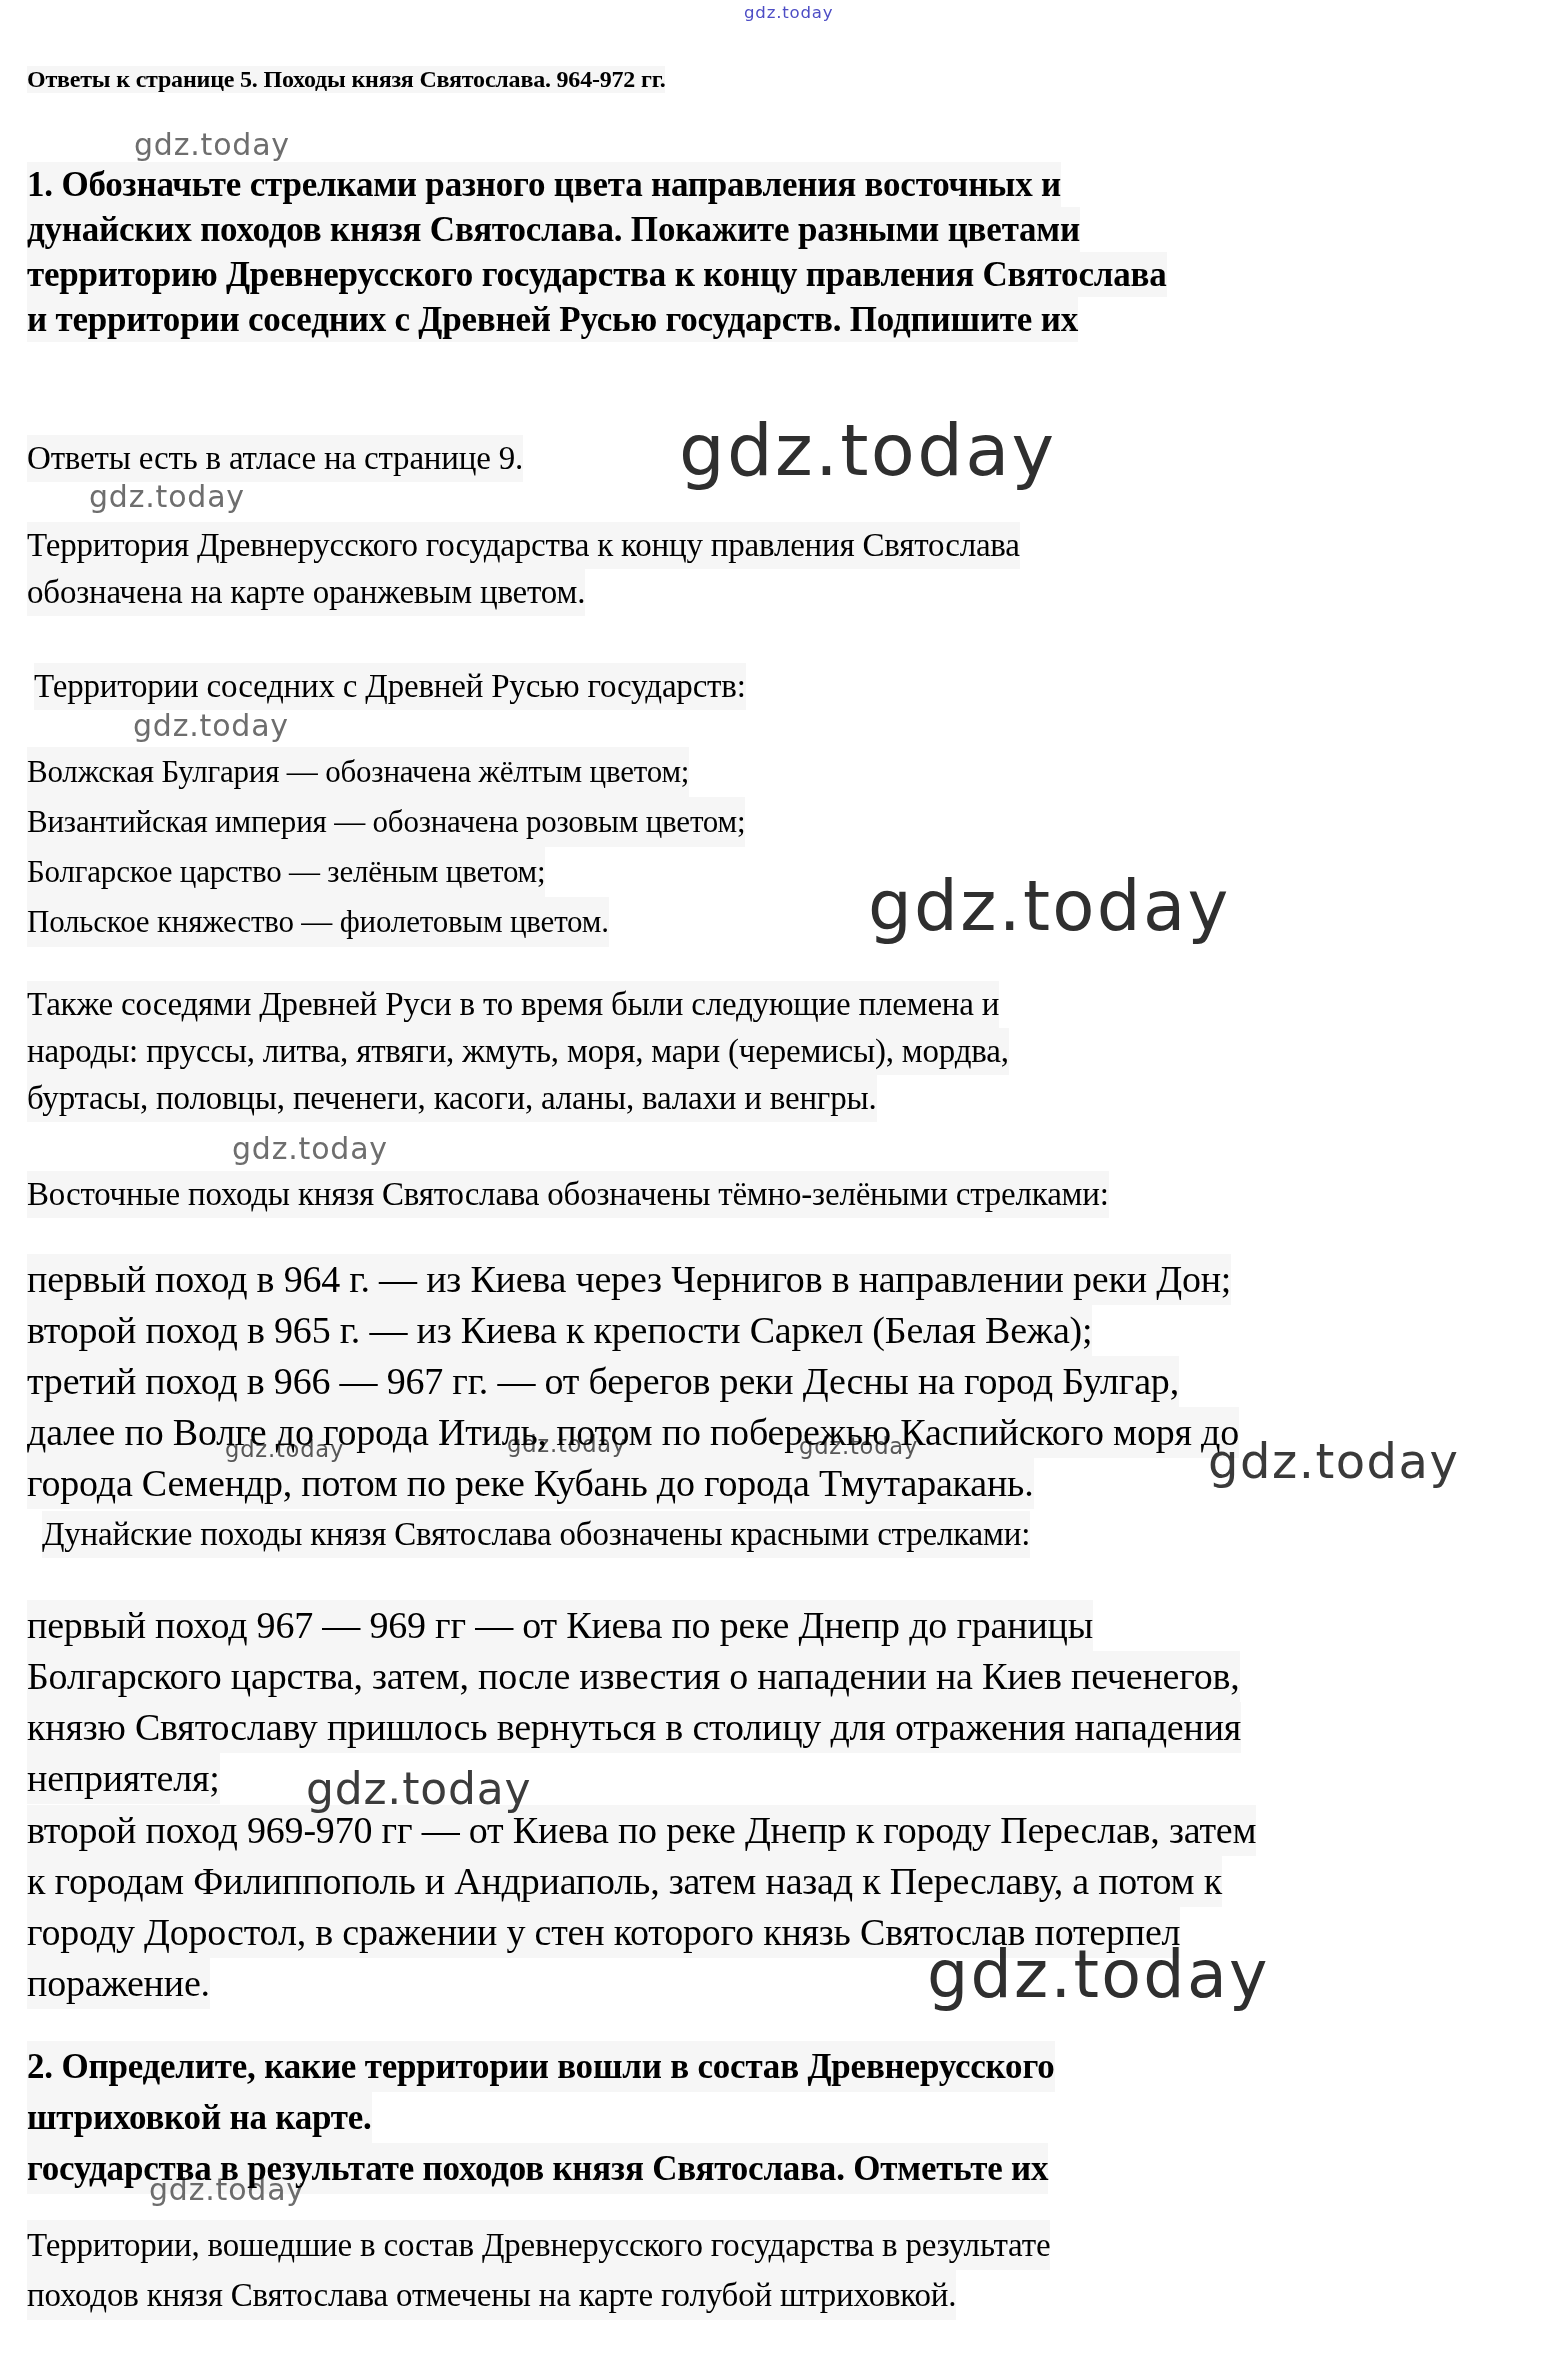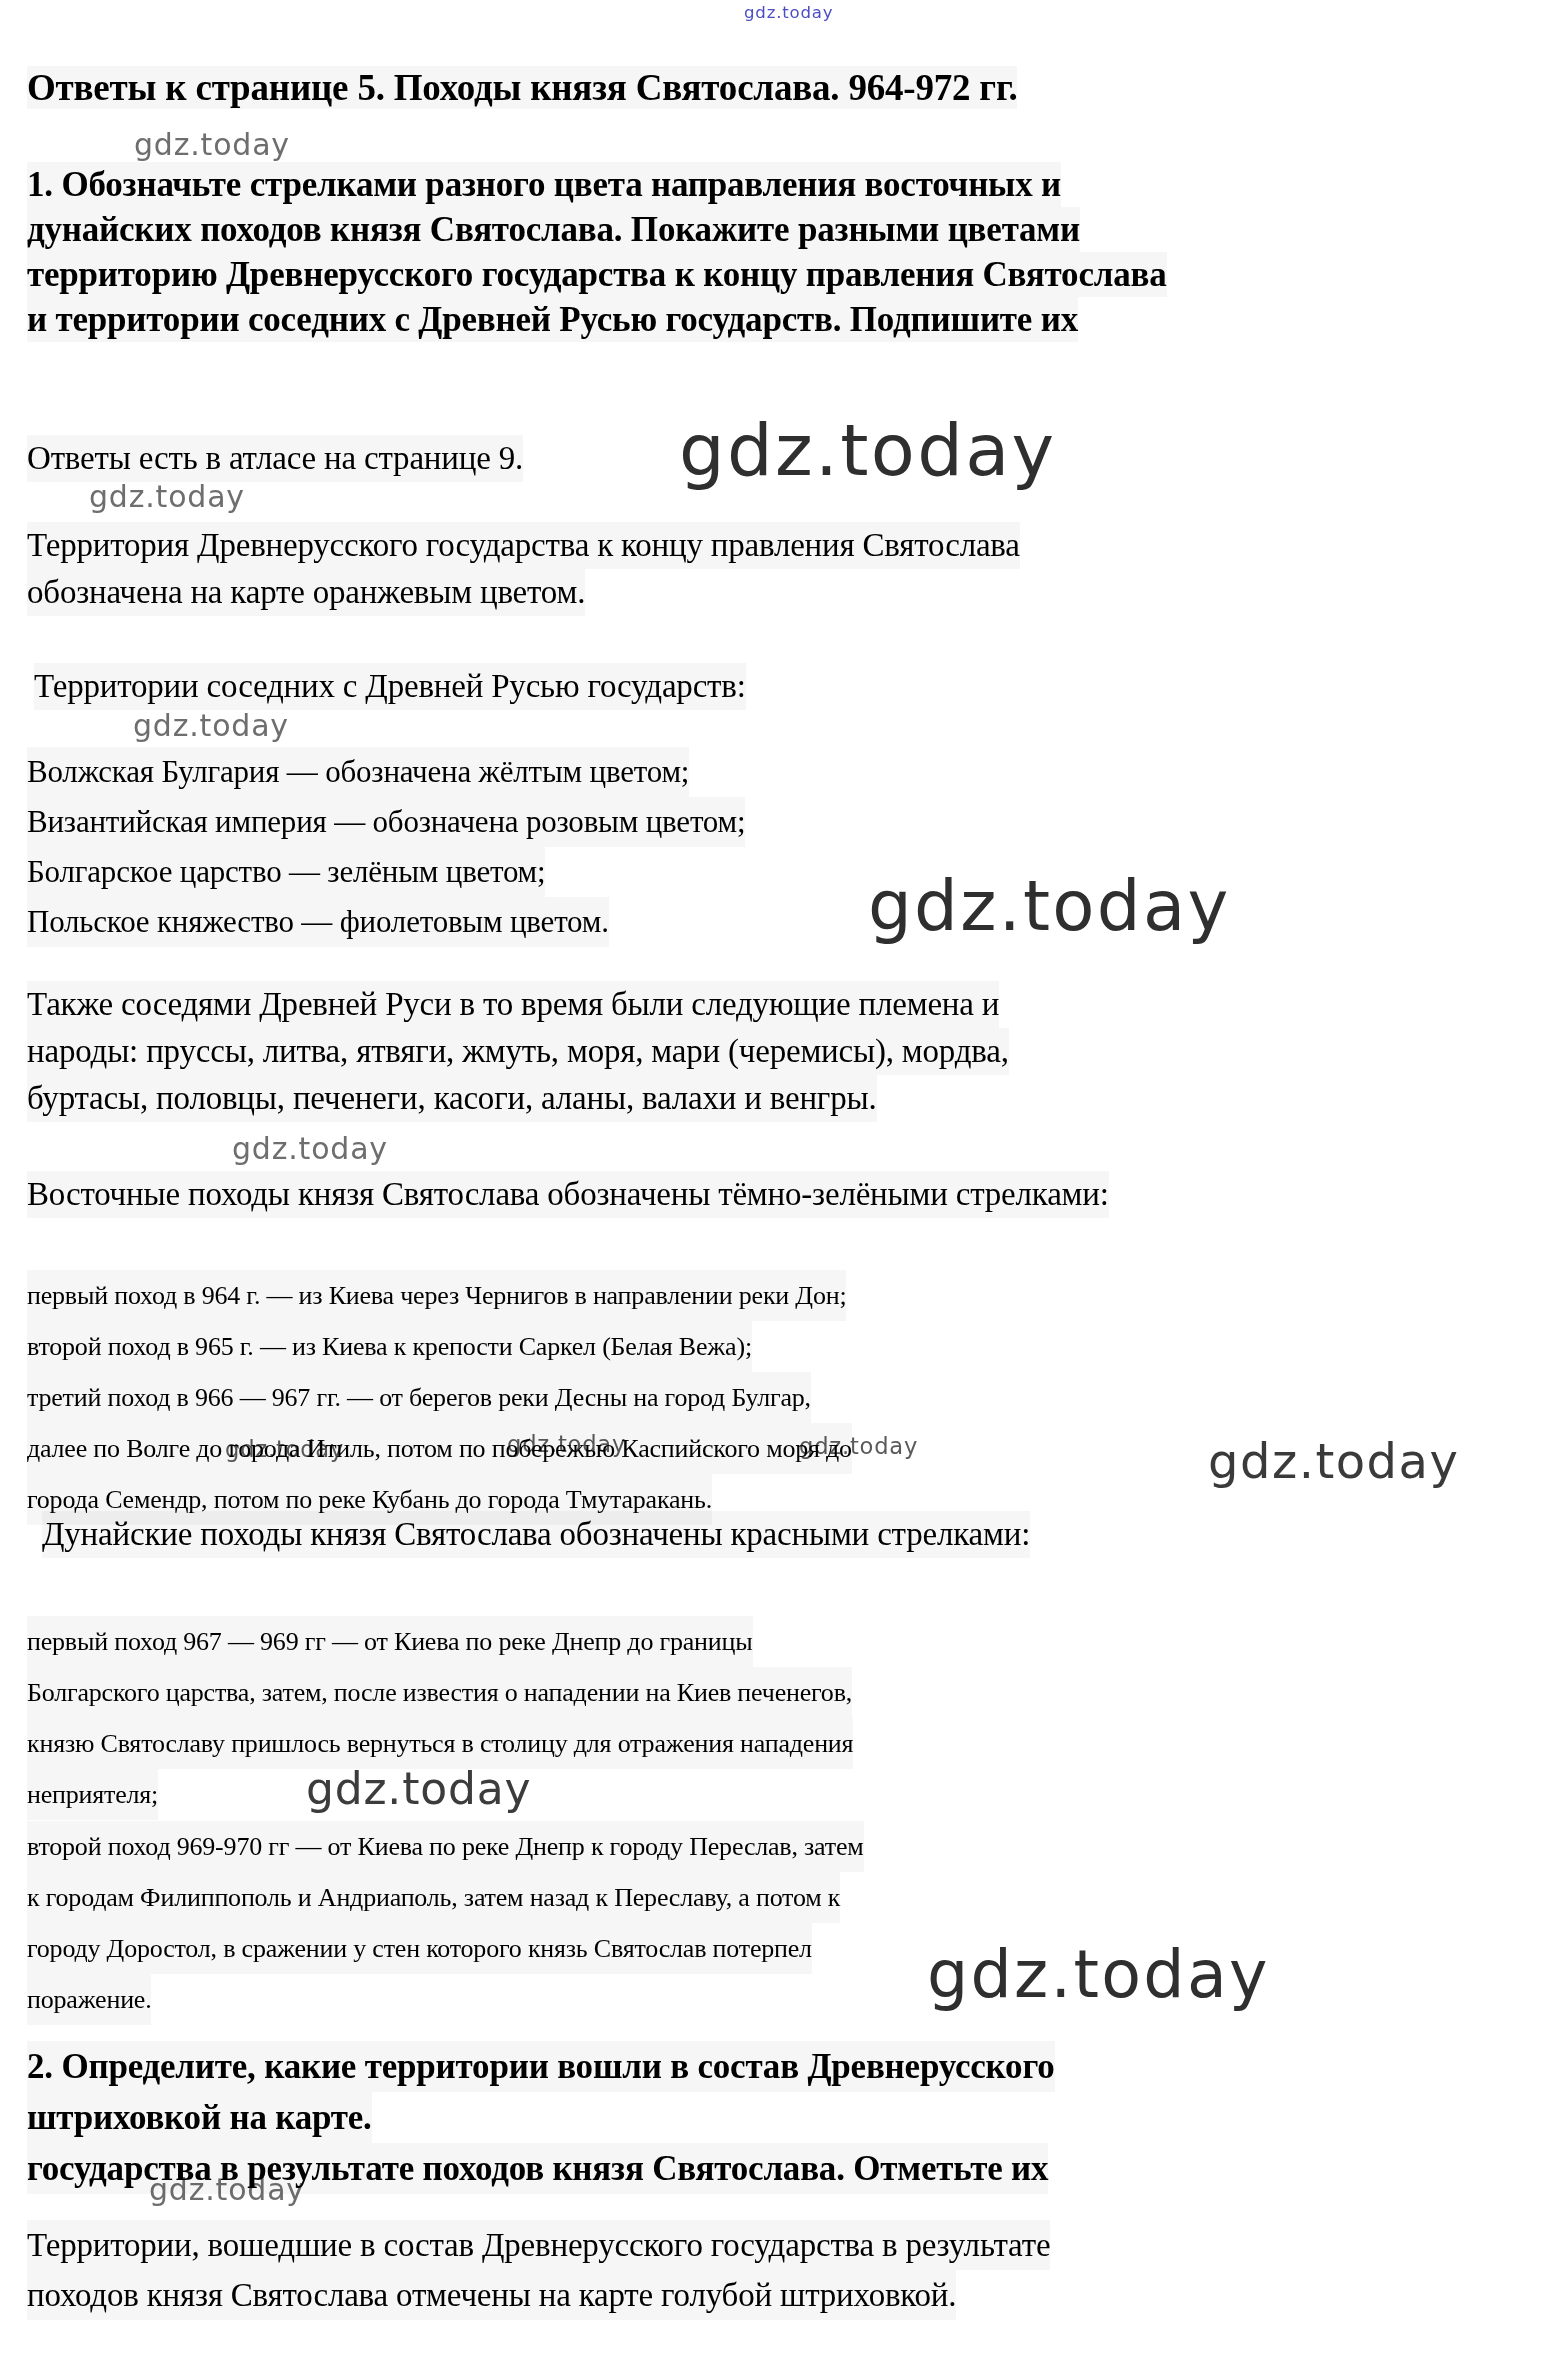--- a/index.html
+++ b/index.html
@@ -16,41 +16,40 @@
     overflow: hidden;
   }
   .abs { position: absolute; }
   .line {
     white-space: nowrap;
     width: fit-content;
     background: rgba(0,0,0,0.035);
     letter-spacing: -0.2px;
   }
   .title {
-    font-size: 37px;
+    font-size: 24px;
     font-weight: bold;
   }
   .bold-q {
     font-size: 35px;
     font-weight: bold;
     line-height: 45px;
   }
   .bold-q2 {
     font-size: 35px;
     font-weight: bold;
     line-height: 51px;
   }
   .body-text {
     font-size: 33px;
     line-height: 47px;
   }
   .campaign-text {
-    font-size: 26px;
+    font-size: 38px;
     line-height: 51px;
-    margin-top: 16px;
   }
   .neighbor-list {
     font-size: 31px;
     line-height: 50px;
   }
   .wm {
     font-family: "DejaVu Sans", sans-serif;
     white-space: nowrap;
     letter-spacing: 0.8px;
     z-index: 0;

